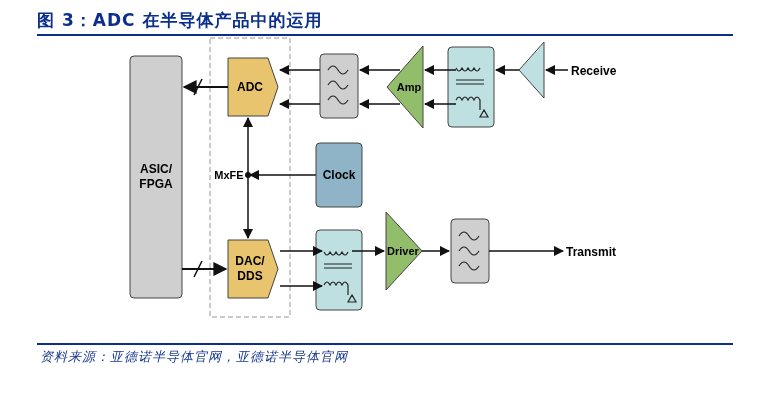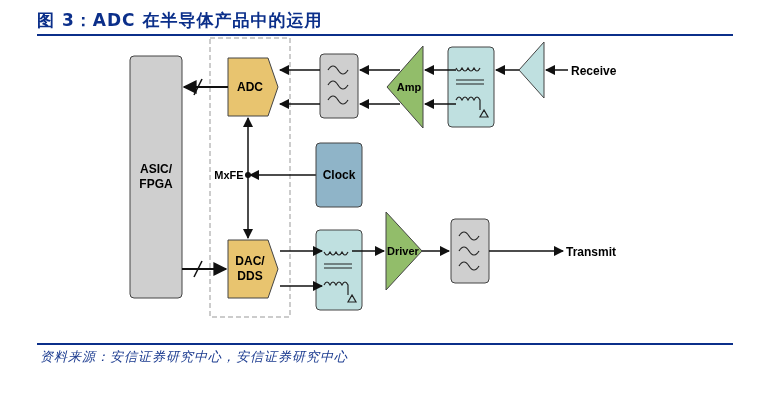--- a/index.html
+++ b/index.html
@@ -104,13 +104,13 @@
   <g>
     <rect x="451" y="219" width="38" height="64" rx="4" fill="#cfcfcf" stroke="#444" stroke-width="1"></rect>
     <path d="M459,236 q5,-8 10,0 t10,0 M459,251 q5,-8 10,0 t10,0 M459,266 q5,-8 10,0 t10,0" fill="none" stroke="#222" stroke-width="1.2"></path>
   </g>
   <line x1="422" y1="251" x2="449" y2="251" stroke="#111" stroke-width="1.5" marker-end="url(#arr)"></line>
   <line x1="489" y1="251" x2="563" y2="251" stroke="#111" stroke-width="1.5" marker-end="url(#arr)"></line>
   <text x="566" y="256" font-size="12">Transmit</text>
 </svg>
 
 <div class="rule-bottom"></div>
-<div class="source">资料来源：安信证券研究中心，安信证券研究中心</div>
+<div class="source">资料来源：亚德诺半导体官网，亚德诺半导体官网</div>
 
 </body></html>

